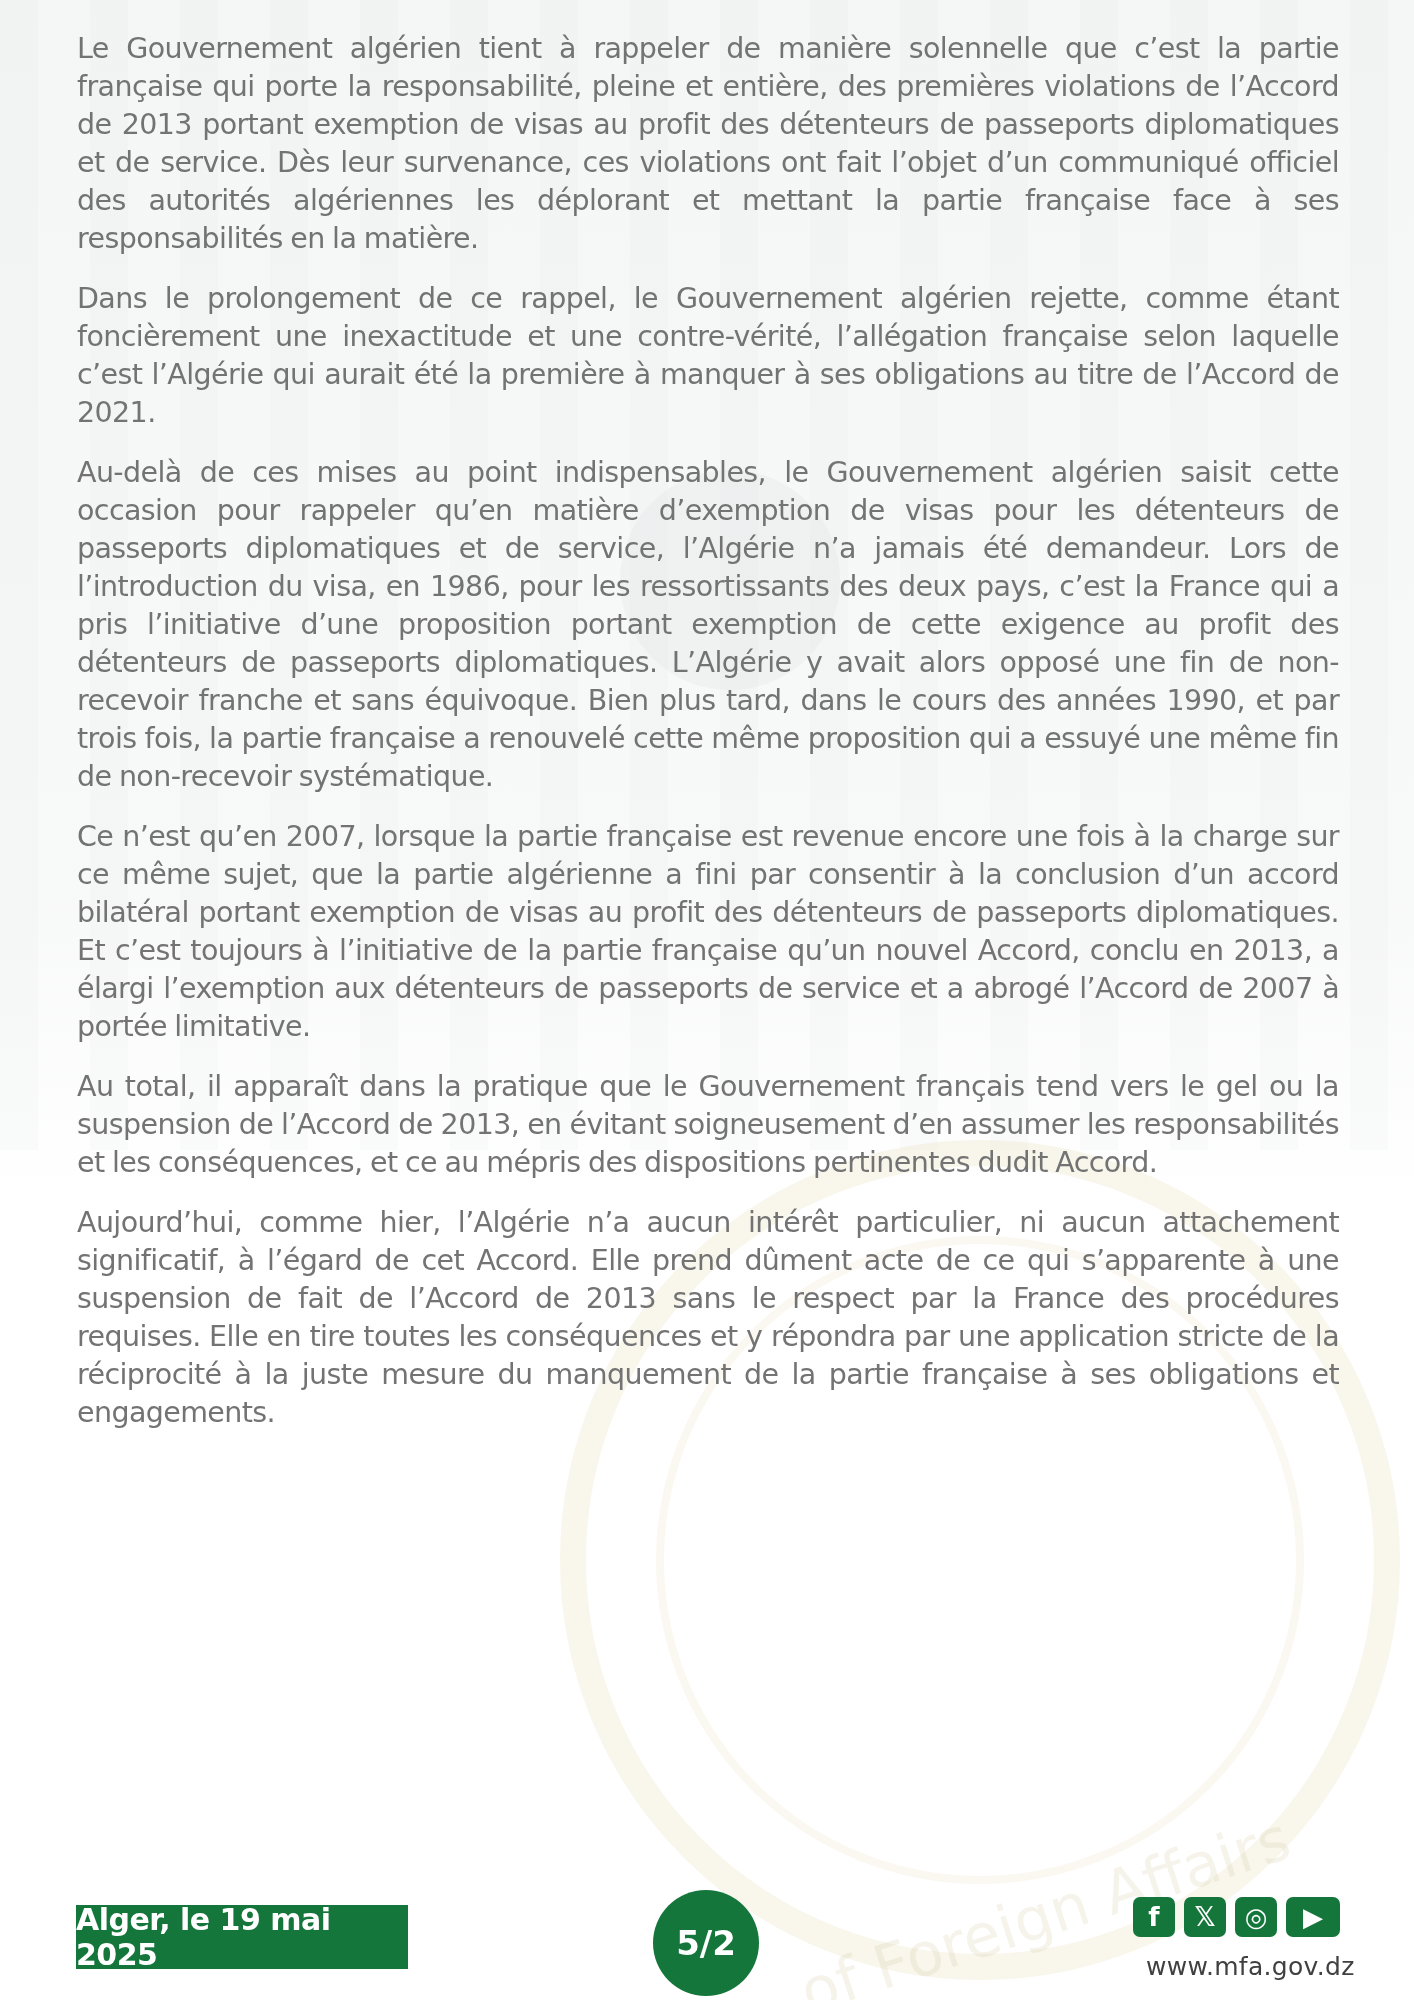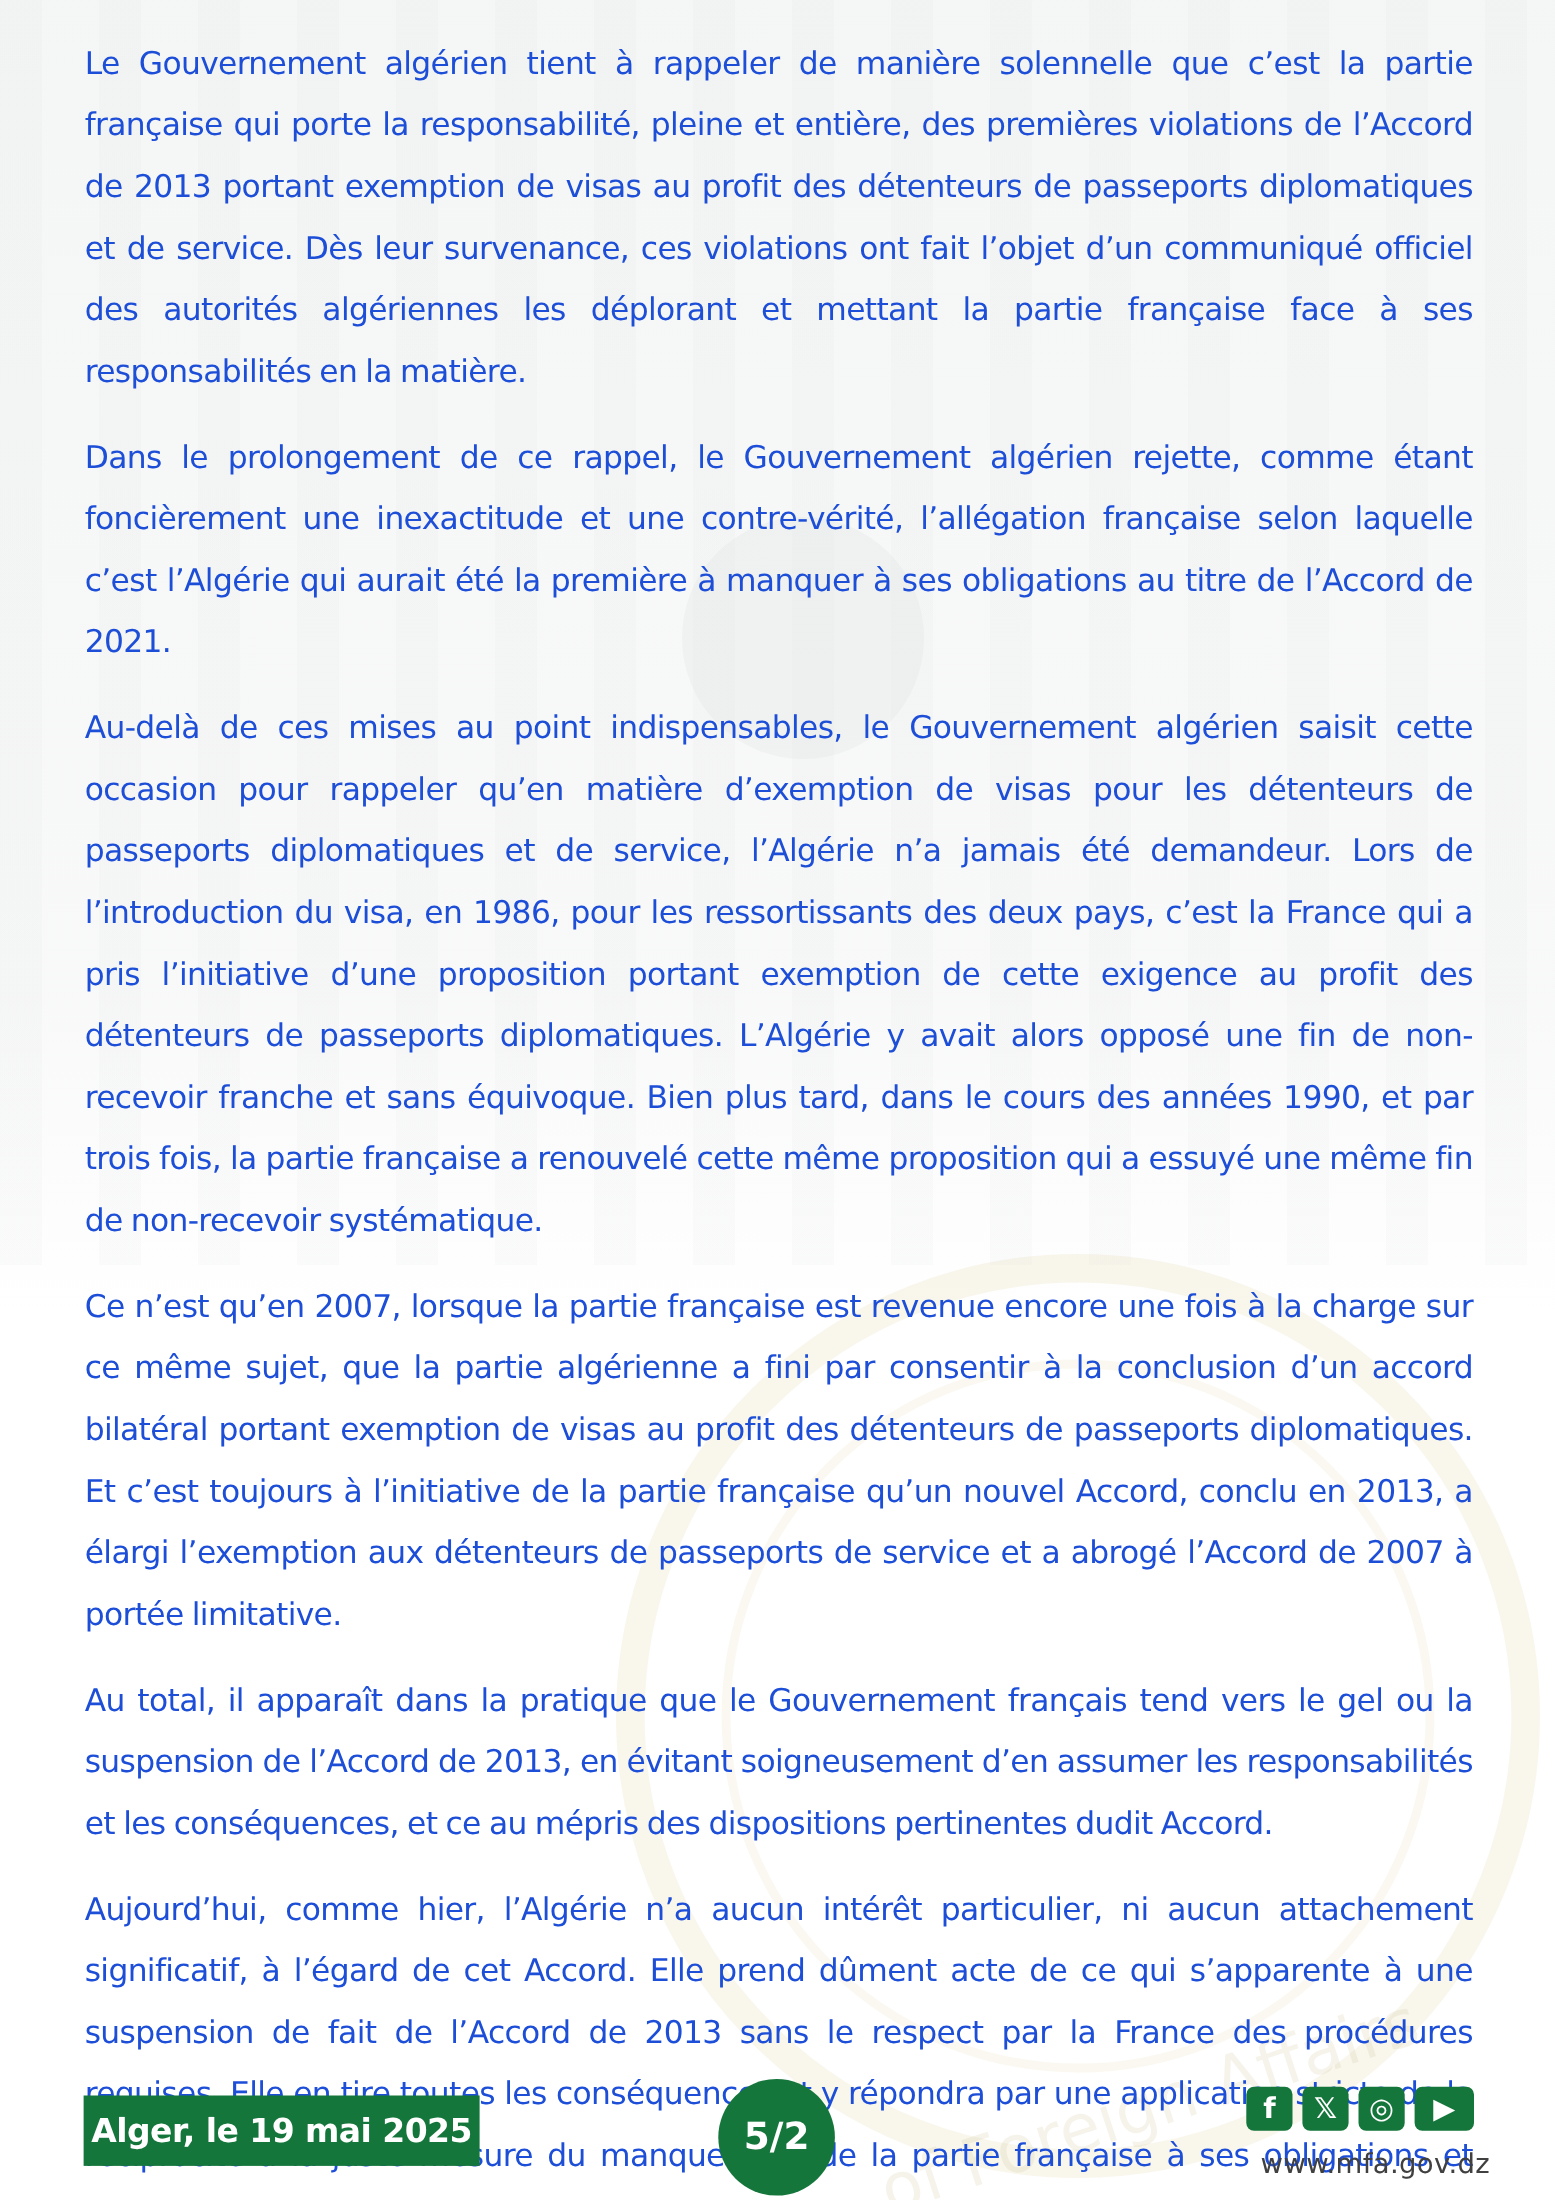--- a/index.html
+++ b/index.html
@@ -66,31 +66,31 @@
   .content {
     position: absolute;
     left: 77px;
     top: 30px;
     width: 1262px;
     z-index: 1;
   }
   .para {
     margin: 0 0 22px 0;
     font-size: 28.5px;
-    line-height: 56px;
+    line-height: 38px;
     text-align: justify;
     letter-spacing: -0.6px;
     word-spacing: -1px;
-    color: #1d4ed8;
+    color: #737373;
   }
   .footer-date {
     position: absolute;
     left: 76px;
     top: 1905px;
-    width: 360px;
+    width: 332px;
     height: 64px;
     background: #15763b;
     color: #ffffff;
     font-size: 30px;
     font-weight: bold;
     display: flex;
     align-items: center;
     justify-content: center;
     z-index: 2;
     letter-spacing: -0.5px;

